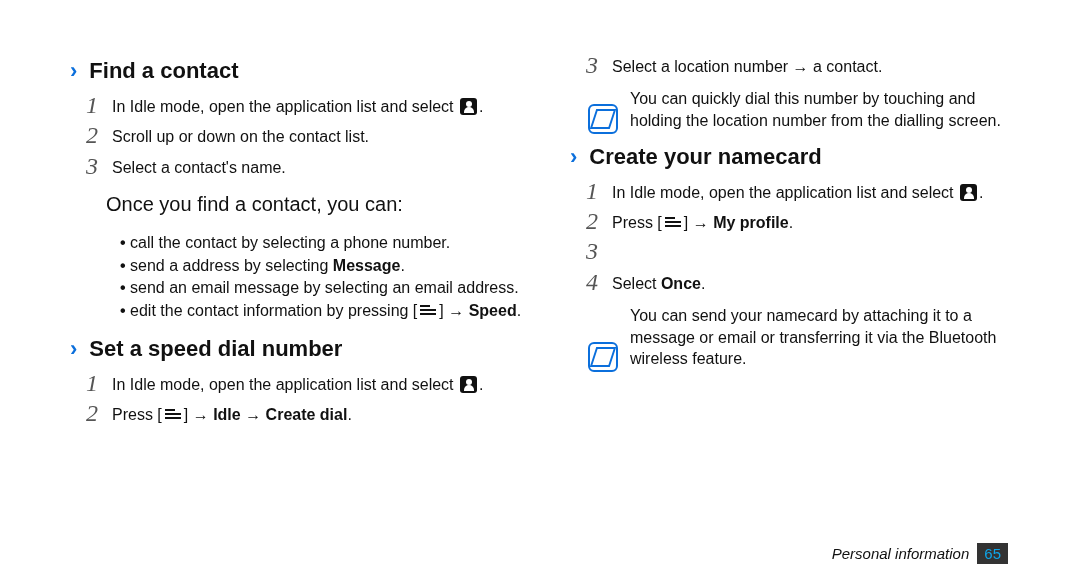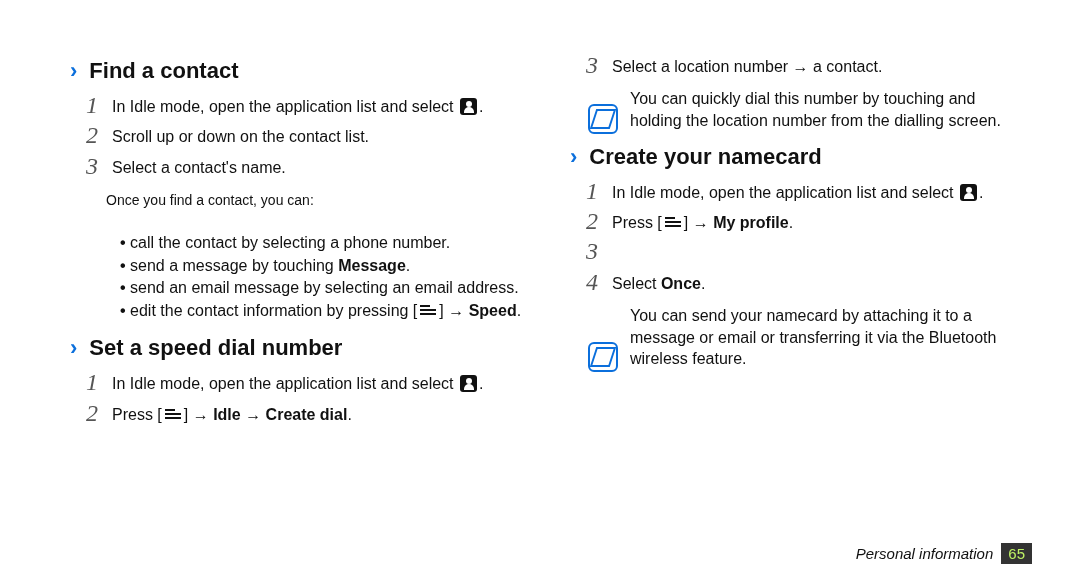--- a/index.html
+++ b/index.html
@@ -56,23 +56,23 @@
     line-height: 1.1;
     position: relative;
     top: -2px;
   }
   .step-text {
     font-size: 16px;
     line-height: 1.35;
     padding-top: 2px;
   }
   .para {
-    font-size: 14px;
+    font-size: 20px;
     line-height: 1.35;
-    margin: 10px 30px 22px 36px;
+    margin: 10px 30px 14px 36px;
   }
   .bullets {
     padding-left: 50px;
     margin-bottom: 14px;
   }
   .bullets .bullet {
     font-size: 16px;
     line-height: 1.35;
     margin: 1px 0;
     text-indent: -10px;
@@ -146,31 +146,31 @@
   .icon-menu span {
     width: 16px;
     height: 2px;
     background: #111;
   }
   .icon-menu span:first-child { width: 10px; }
   .bold { font-weight: 700; }
   .footer {
     position: absolute;
     bottom: 22px;
-    right: 48px;
+    right: 72px;
     font-size: 15px;
     font-style: italic;
     color: #111;
     display: flex;
     align-items: center;
     gap: 8px;
   }
   .page-box {
     background: #333;
-    color: #bef264;
+    color: #0ea5e9;
     font-style: normal;
     font-weight: 400;
     padding: 2px 7px;
     font-size: 15px;
   }
 </style>
 </head>
 <body>
 
 <div class="columns">
@@ -196,21 +196,21 @@
     <div class="step">
       <span class="step-num">3</span>
       <span class="step-text">Select a contact's name.</span>
     </div>
 
     <div class="para">Once you find a contact, you can:</div>
 
     <div class="bullets">
       <div class="bullet">call the contact by selecting a phone number.</div>
       <div class="bullet">
-        <span>send a message by touching </span><span class="bold">Message</span><span>.</span>
+        <span>send a address by selecting </span><span class="bold">Message</span><span>.</span>
       </div>
       <div class="bullet">send an email message by selecting an email address.</div>
       <div class="bullet">
         <span>edit the contact information by pressing [</span><span class="icon-menu">
             <span></span>
             <span></span>
             <span></span>
           </span><span>] → </span><span class="bold">Speed</span><span>.</span>
       </div>
     </div>

